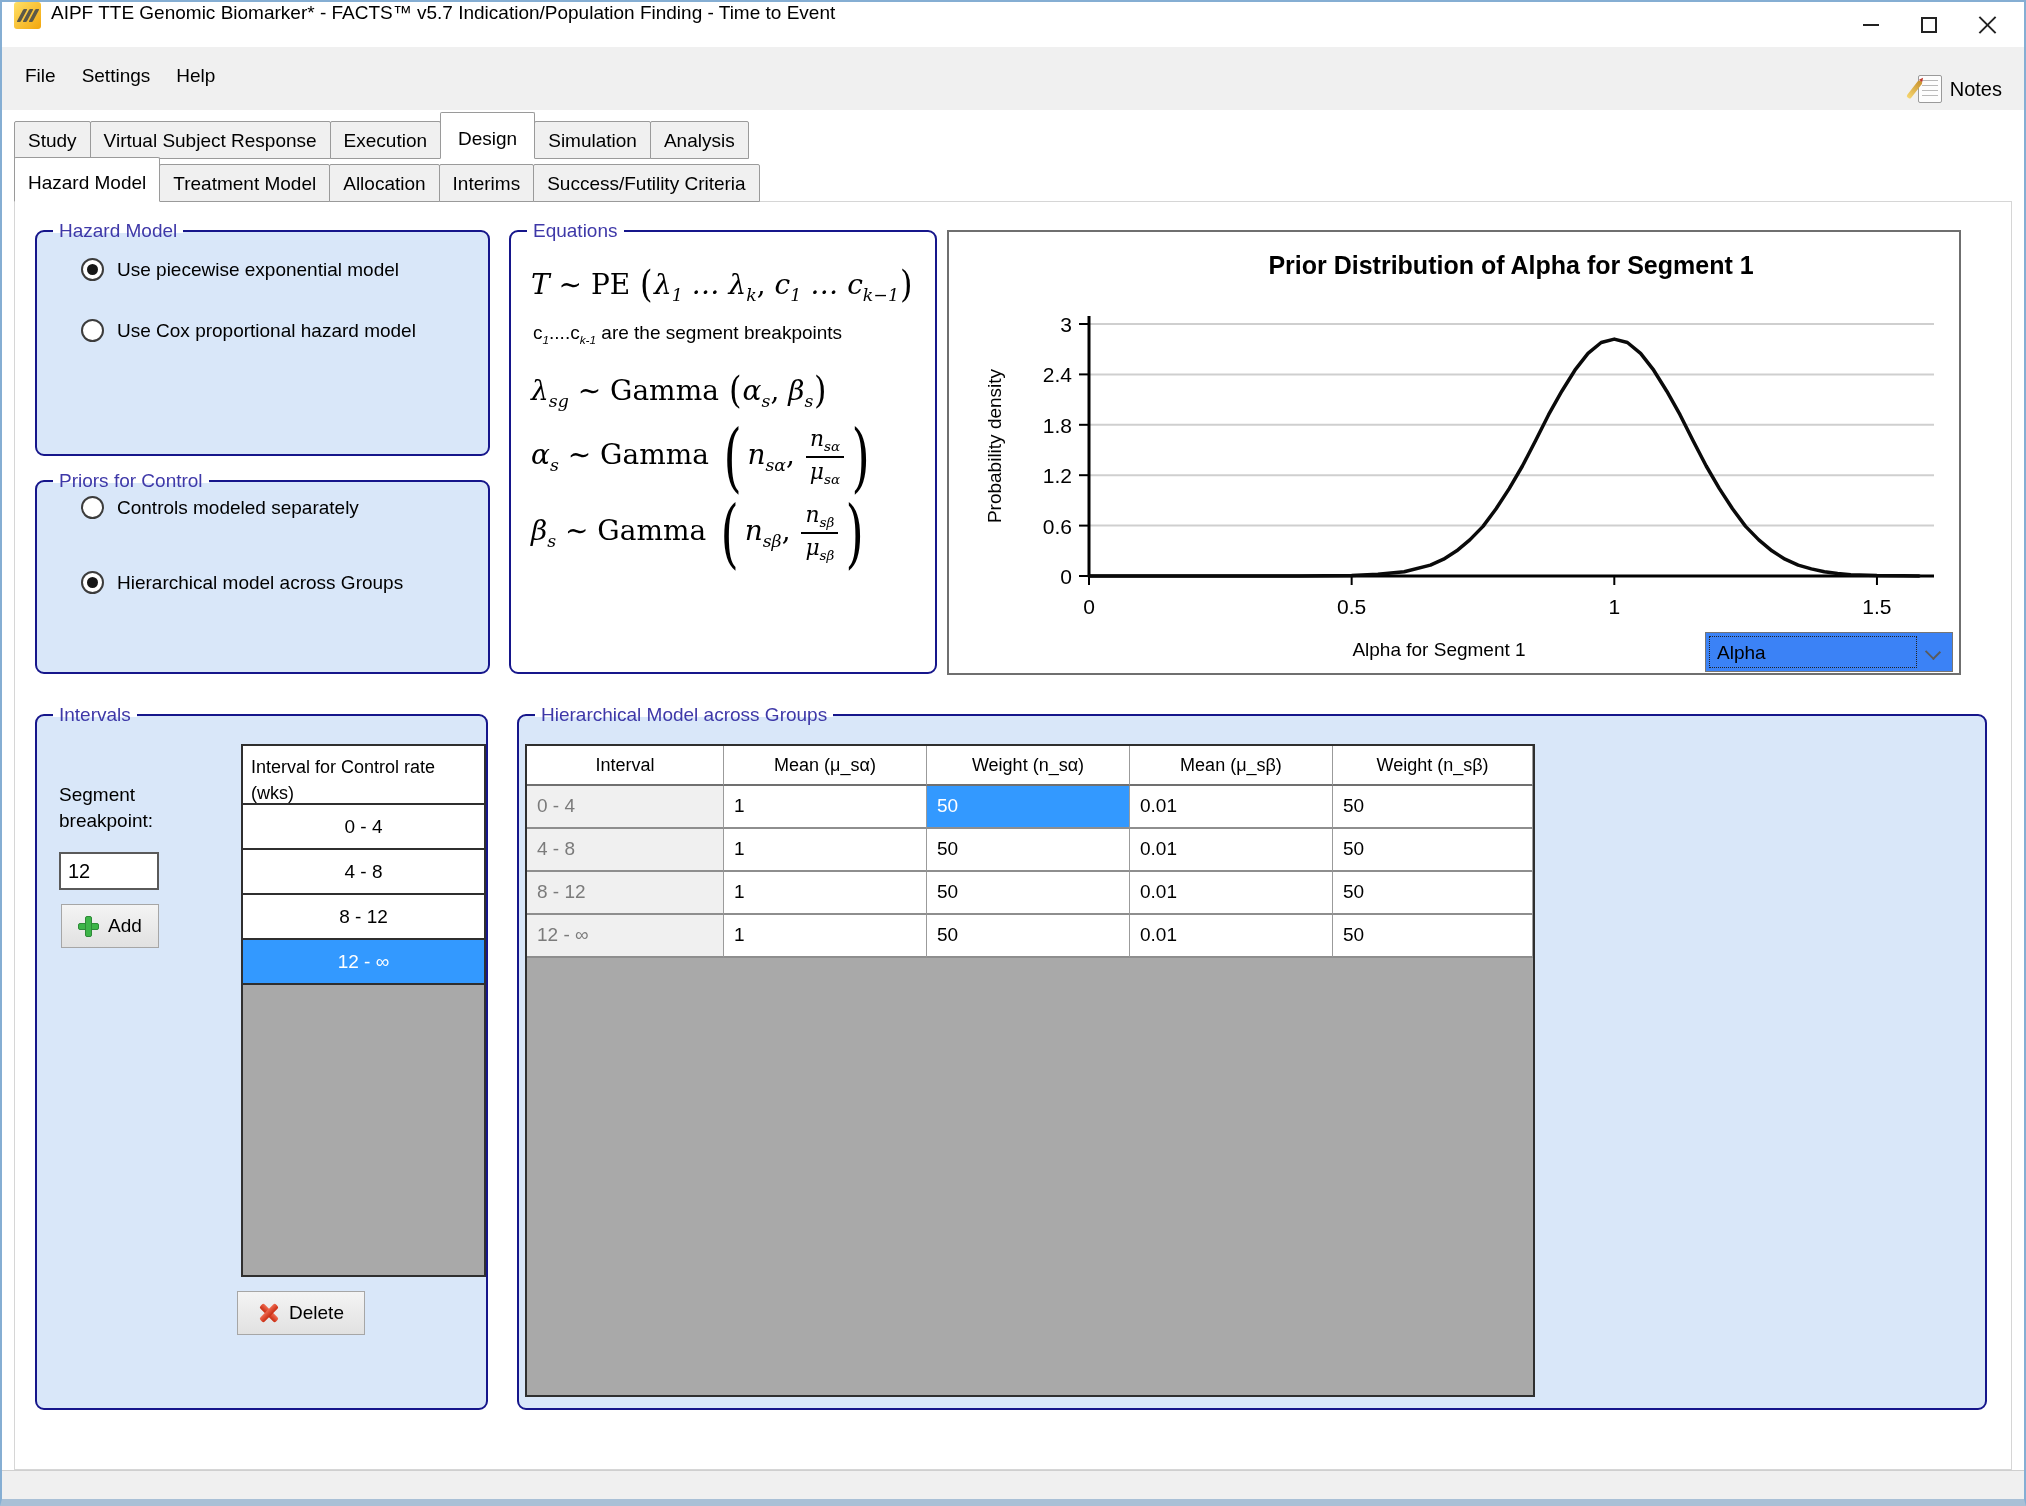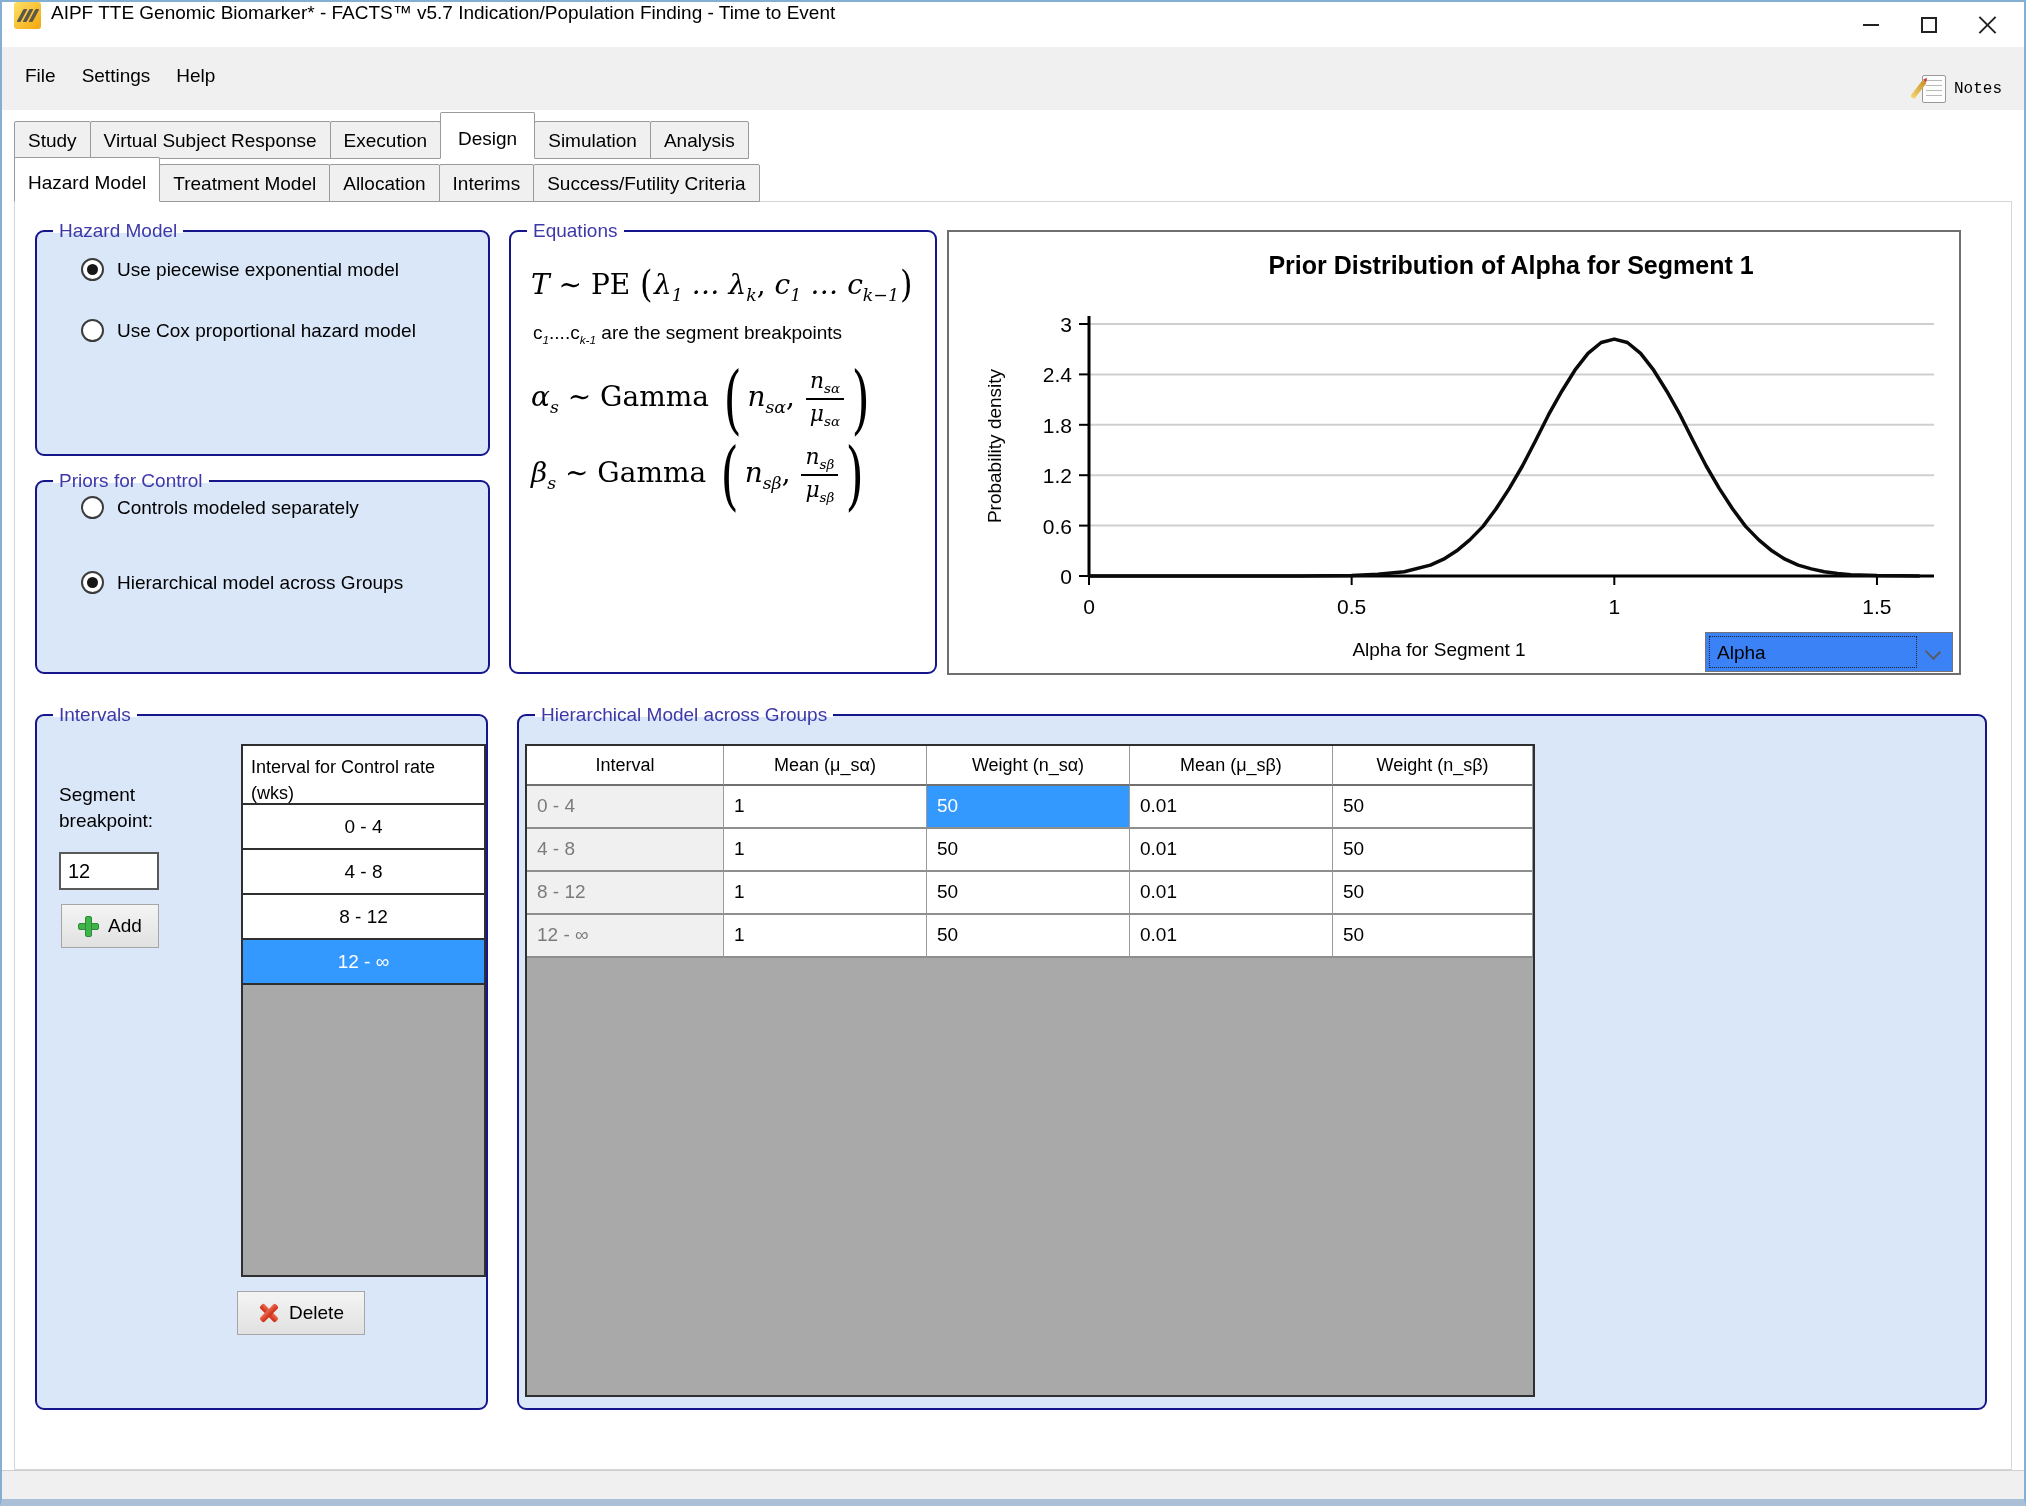--- a/index.html
+++ b/index.html
@@ -21,21 +21,21 @@
   .glyph-min{width:16px;height:2px;background:#222;}
   .glyph-max{width:16px;height:16px;border:2px solid #222;box-sizing:border-box;}
   .glyph-close{position:relative;width:20px;height:20px;}
   .glyph-close::before,.glyph-close::after{content:"";position:absolute;left:-1px;top:9px;width:23px;height:2px;background:#222;}
   .glyph-close::before{transform:rotate(45deg);}
   .glyph-close::after{transform:rotate(-45deg);}
   
   .menubar{position:absolute;left:0;top:45px;width:100%;height:63px;background:#f0f0f0;}
   .menu-items{display:flex;padding-left:10px;}
   .menu-item{padding:0 13px;font-size:19px;line-height:58px;}
-  .notes{position:absolute;right:22px;top:28px;display:flex;align-items:center;gap:8px;font-size:16px;font-family:Liberation Mono, monospace;}
+  .notes{position:absolute;right:22px;top:28px;display:flex;align-items:center;gap:8px;font-size:20px;}
   .notes-icon{width:22px;height:26px;background:#fdfdfd;border:1px solid #9a9a9a;border-radius:2px;position:relative;display:inline-block;}
   .notes-icon::before{content:"";position:absolute;left:3px;right:3px;top:4px;bottom:3px;
     background:repeating-linear-gradient(#b9b9b9 0 1px,transparent 1px 5px);}
   .notes-icon .pencil{position:absolute;left:-7px;top:3px;width:5px;height:21px;border-radius:2px;
     background:linear-gradient(#c8922e,#f6d66f);transform:rotate(38deg);}
   .notes-icon .pencil::before{content:"";position:absolute;left:0;top:-4px;width:0;height:0;
     border-left:2.5px solid transparent;border-right:2.5px solid transparent;border-bottom:4px solid #c0392b;}
   
   .tabs{position:absolute;left:12px;display:flex;align-items:flex-end;z-index:5;}
   .tabs1{top:110px;height:47px;}
@@ -203,20 +203,21 @@
           <span class="radio-label">Hierarchical model across Groups</span>
         </div>
       </div>
   </div>
 
   <div class="groupbox gb-white" id="gb-equations">
     <span class="gb-caption">Equations</span>
     <div class="eq-body" id="eq-body">
         <div class="eq-line math"><span>T</span><span class="up"> ∼ PE </span><span class="paren">(</span><span>λ</span><sub>1</sub><span> … </span><span>λ</span><sub>k</sub><span class="up">, </span><span>c</span><sub>1</sub><span> … </span><span>c</span><sub>k−1</sub><span class="paren">)</span></div>
         <div class="eq-line note"><span>c</span><sub>1</sub><span>....</span><span>c</span><sub>k-1</sub><span> are the segment breakpoints</span></div>
+        <div class="eq-line math"><span>λ</span><sub>sg</sub><span class="up"> ∼ Gamma </span><span class="paren">(</span><span>α</span><sub>s</sub><span class="up">, </span><span>β</span><sub>s</sub><span class="paren">)</span></div>
         <div class="eq-line math"><span>α</span><sub>s</sub><span class="up"> ∼ Gamma </span><span class="paren paren-tall">(</span><span>n</span><sub>sα</sub><span class="up">, </span><span class="frac">
             <span class="num"><span>n</span><sub>sα</sub></span>
             <span class="den"><span>μ</span><sub>sα</sub></span>
           </span><span class="paren paren-tall">)</span></div>
         <div class="eq-line math"><span>β</span><sub>s</sub><span class="up"> ∼ Gamma </span><span class="paren paren-tall">(</span><span>n</span><sub>sβ</sub><span class="up">, </span><span class="frac">
             <span class="num"><span>n</span><sub>sβ</sub></span>
             <span class="den"><span>μ</span><sub>sβ</sub></span>
           </span><span class="paren paren-tall">)</span></div>
       </div>
   </div>

